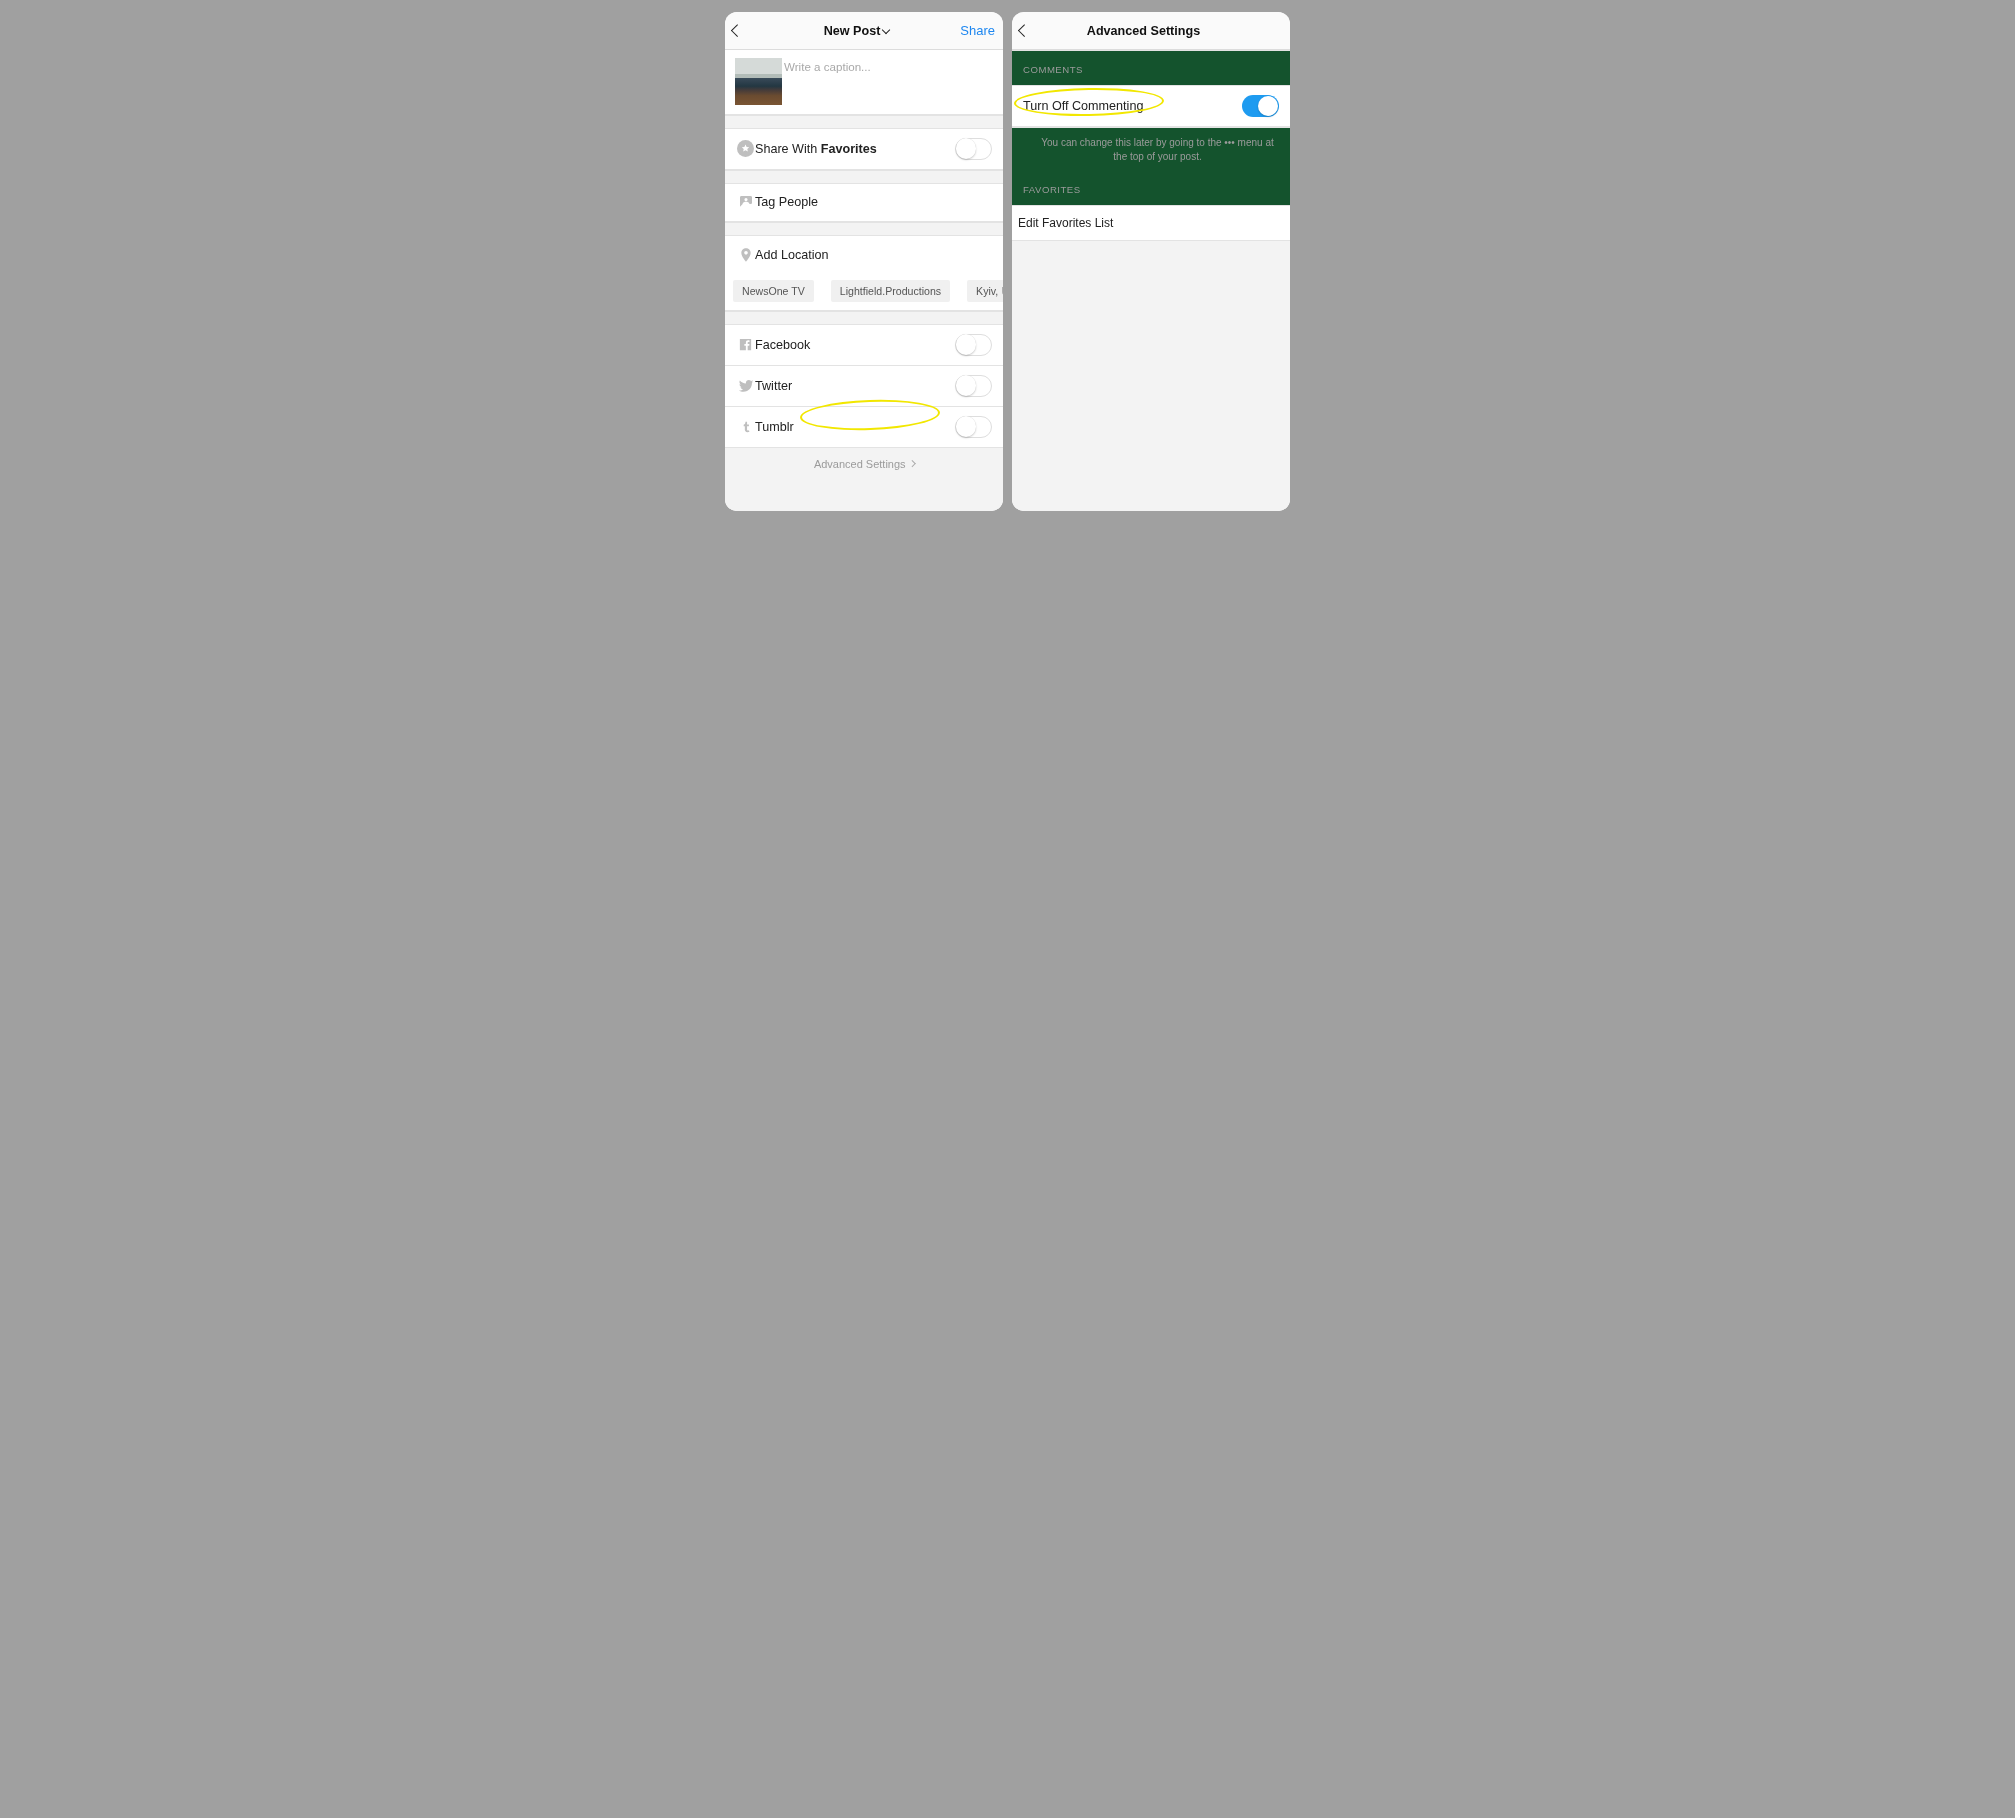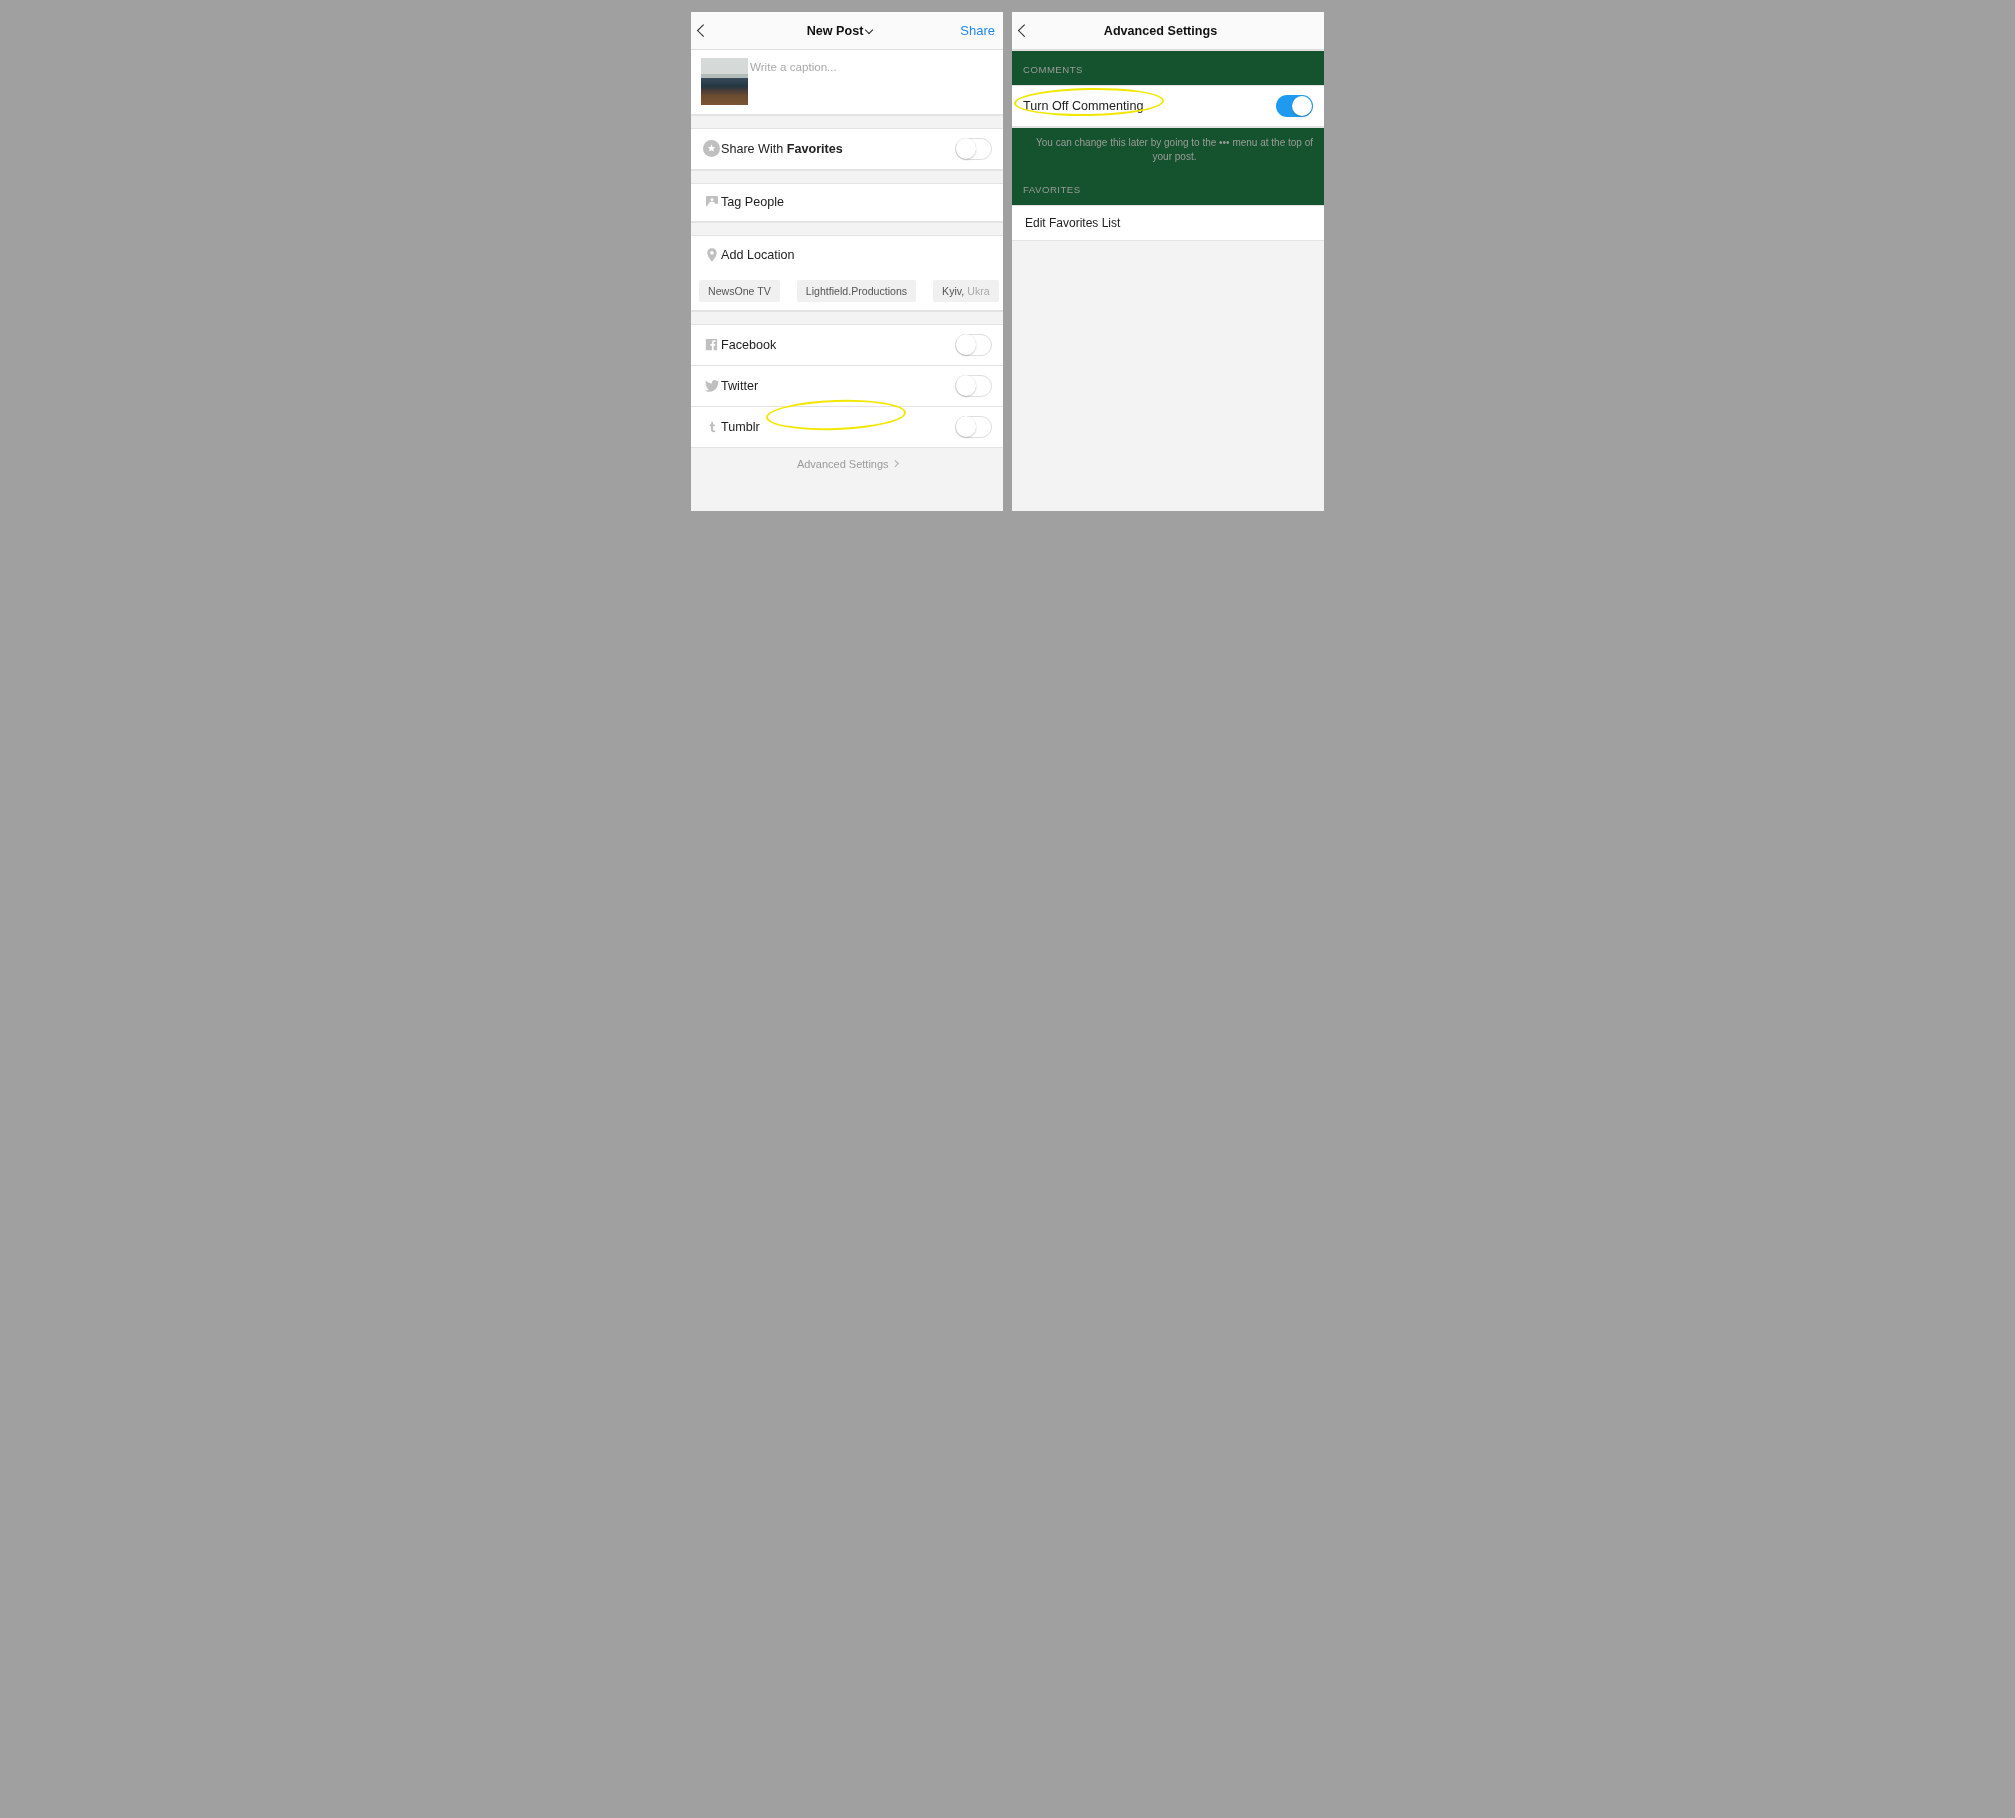--- a/index.html
+++ b/index.html
@@ -10,26 +10,26 @@
     }
     body {
       background: #a0a0a0;
       display: flex;
       justify-content: center;
       align-items: flex-start;
       padding: 12px;
       gap: 9px;
     }
     .phone {
-      width: 312px;
+      width: 278px;
       height: 499px;
       background: #f3f3f3;
       overflow: hidden;
       position: relative;
-      border-radius: 1px;
+      border-radius: 12px;
     }
     .header {
       height: 38px;
       background: #fafafa;
       border-bottom: 0.5px solid #dcdcdc;
       display: flex;
       align-items: center;
       justify-content: space-between;
       padding: 0 8px;
     }
@@ -225,21 +225,21 @@
       font-size: 10px;
       color: #9b9b9b;
       padding: 8px 11px 7px 24px;
       line-height: 1.4;
       background: #14532d;
       border-top: 0.5px solid #e3e3e3;
       text-align: center;
     }
     .row-simple {
       background: #fff;
-      padding: 10px 13px;
+      padding: 10px 6px;
       font-size: 12px;
       color: #222;
       border-bottom: 0.5px solid #e3e3e3;
     }
     svg { fill: currentColor; }
     .phone-right-fill {
       flex: 1;
       background: #f3f3f3;
     }
     .highlight-ellipse {

